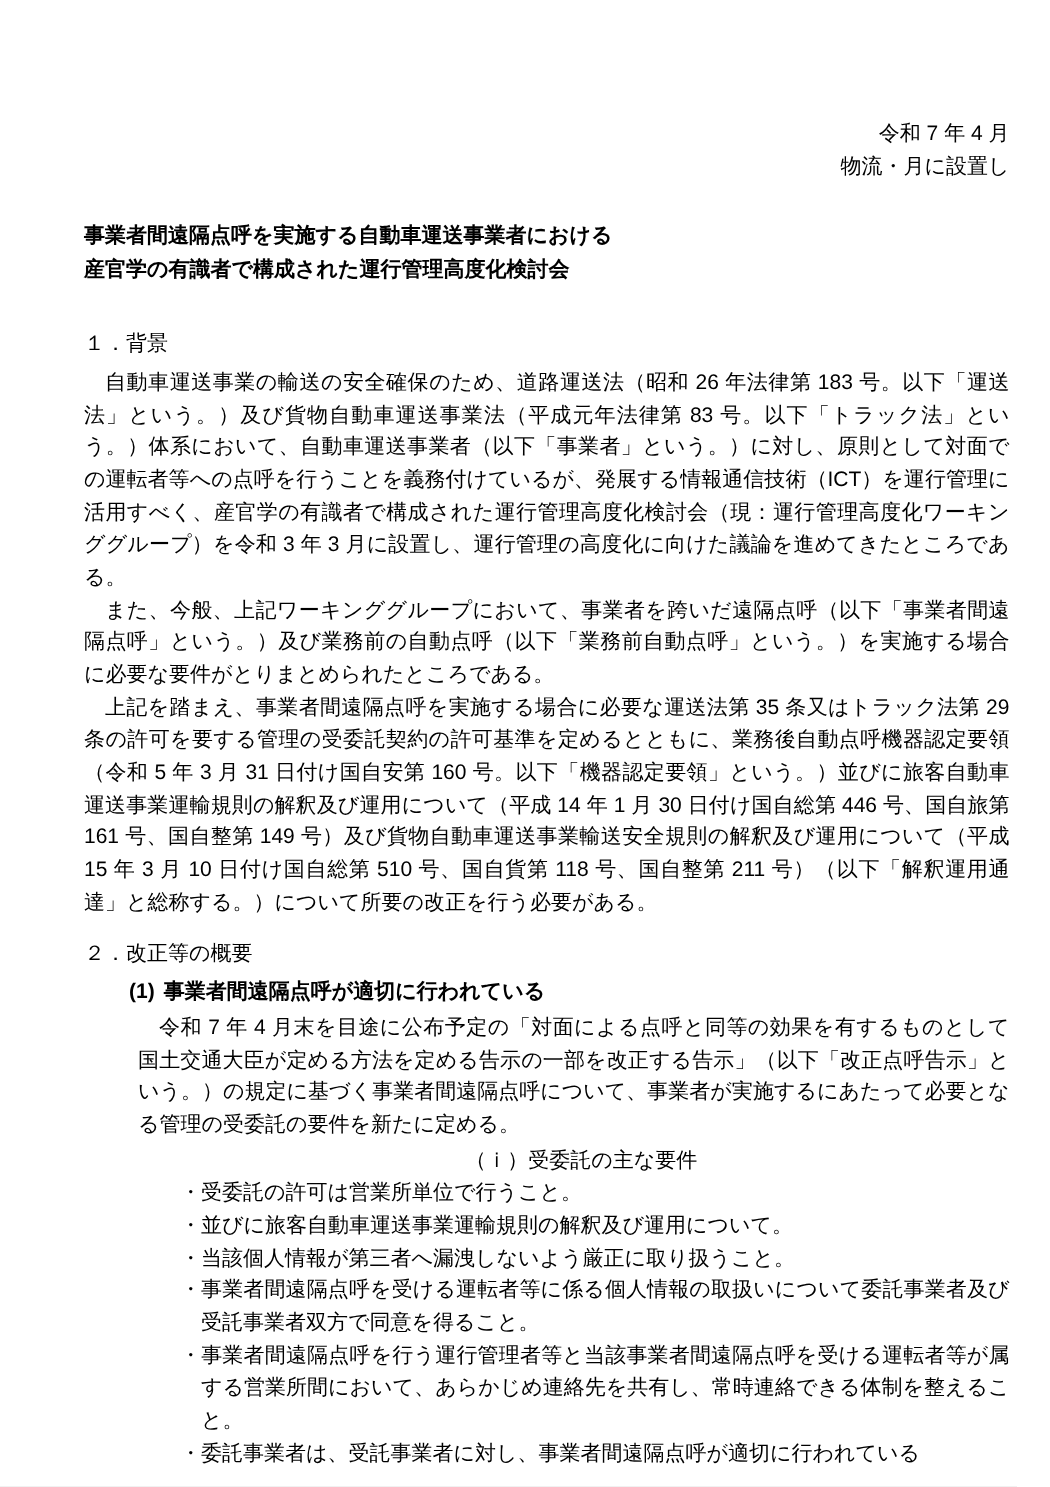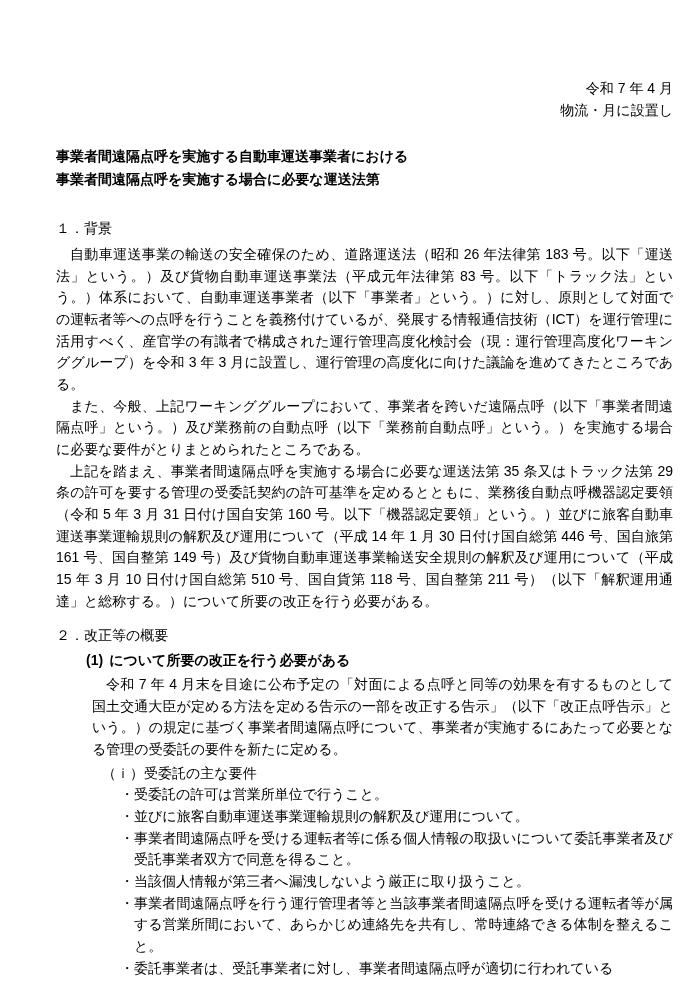--- a/index.html
+++ b/index.html
@@ -46,20 +46,21 @@
   }
   .sub-heading .sub-num {
     margin-right: 6px;
   }
   .sub-body {
     margin-left: 36px;
   }
   .item-label {
     margin-left: 46px;
     margin-top: 2px;
+    text-align: center;
   }
   .bullets {
     list-style: none;
     margin: 0;
     padding: 0 0 0 64px;
   }
   .bullets li {
     text-indent: -1em;
     padding-left: 1em;
     text-align: justify;
@@ -70,46 +71,46 @@
 
 <div class="page">
 
   <header class="doc-header">
     <div>令和 7 年 4 月</div>
     <div>物流・月に設置し</div>
   </header>
 
   <div class="doc-title">
     <div>事業者間遠隔点呼を実施する自動車運送事業者における</div>
-    <div>事業者間遠隔点呼を実施する場合に必要な運送法第</div>
+    <div>産官学の有識者で構成された運行管理高度化検討会</div>
   </div>
 
   <section>
     <div class="sec-heading">１．背景</div>
     <p class="para">自動車運送事業の輸送の安全確保のため、道路運送法（昭和 26 年法律第 183 号。以下「運送法」という。）及び貨物自動車運送事業法（平成元年法律第 83 号。以下「トラック法」という。）体系において、自動車運送事業者（以下「事業者」という。）に対し、原則として対面での運転者等への点呼を行うことを義務付けているが、発展する情報通信技術（ICT）を運行管理に活用すべく、産官学の有識者で構成された運行管理高度化検討会（現：運行管理高度化ワーキンググループ）を令和 3 年 3 月に設置し、運行管理の高度化に向けた議論を進めてきたところである。</p>
     <p class="para">また、今般、上記ワーキンググループにおいて、事業者を跨いだ遠隔点呼（以下「事業者間遠隔点呼」という。）及び業務前の自動点呼（以下「業務前自動点呼」という。）を実施する場合に必要な要件がとりまとめられたところである。</p>
     <p class="para">上記を踏まえ、事業者間遠隔点呼を実施する場合に必要な運送法第 35 条又はトラック法第 29 条の許可を要する管理の受委託契約の許可基準を定めるとともに、業務後自動点呼機器認定要領（令和 5 年 3 月 31 日付け国自安第 160 号。以下「機器認定要領」という。）並びに旅客自動車運送事業運輸規則の解釈及び運用について（平成 14 年 1 月 30 日付け国自総第 446 号、国自旅第 161 号、国自整第 149 号）及び貨物自動車運送事業輸送安全規則の解釈及び運用について（平成 15 年 3 月 10 日付け国自総第 510 号、国自貨第 118 号、国自整第 211 号）（以下「解釈運用通達」と総称する。）について所要の改正を行う必要がある。</p>
   </section>
 
   <section>
     <div class="sec-heading">２．改正等の概要</div>
 
     <div class="sub-heading">
-      <span class="sub-num">(1)</span><span class="sub-title">について所要の改正を行う必要がある</span>
+      <span class="sub-num">(1)</span><span class="sub-title">事業者間遠隔点呼が適切に行われている</span>
     </div>
 
     <p class="para sub-body">令和 7 年 4 月末を目途に公布予定の「対面による点呼と同等の効果を有するものとして国土交通大臣が定める方法を定める告示の一部を改正する告示」（以下「改正点呼告示」という。）の規定に基づく事業者間遠隔点呼について、事業者が実施するにあたって必要となる管理の受委託の要件を新たに定める。</p>
 
     <div class="item-label">（ｉ）受委託の主な要件</div>
     <ul class="bullets">
       <li>・受委託の許可は営業所単位で行うこと。</li>
       <li>・並びに旅客自動車運送事業運輸規則の解釈及び運用について。</li>
     </ul>
 
     <ul class="bullets">
+      <li>・当該個人情報が第三者へ漏洩しないよう厳正に取り扱うこと。</li>
       <li>・事業者間遠隔点呼を受ける運転者等に係る個人情報の取扱いについて委託事業者及び受託事業者双方で同意を得ること。</li>
-      <li>・当該個人情報が第三者へ漏洩しないよう厳正に取り扱うこと。</li>
       <li>・事業者間遠隔点呼を行う運行管理者等と当該事業者間遠隔点呼を受ける運転者等が属する営業所間において、あらかじめ連絡先を共有し、常時連絡できる体制を整えること。</li>
       <li>・委託事業者は、受託事業者に対し、事業者間遠隔点呼が適切に行われている</li>
     </ul>
   </section>
 
 </div>
 
 </body></html>

